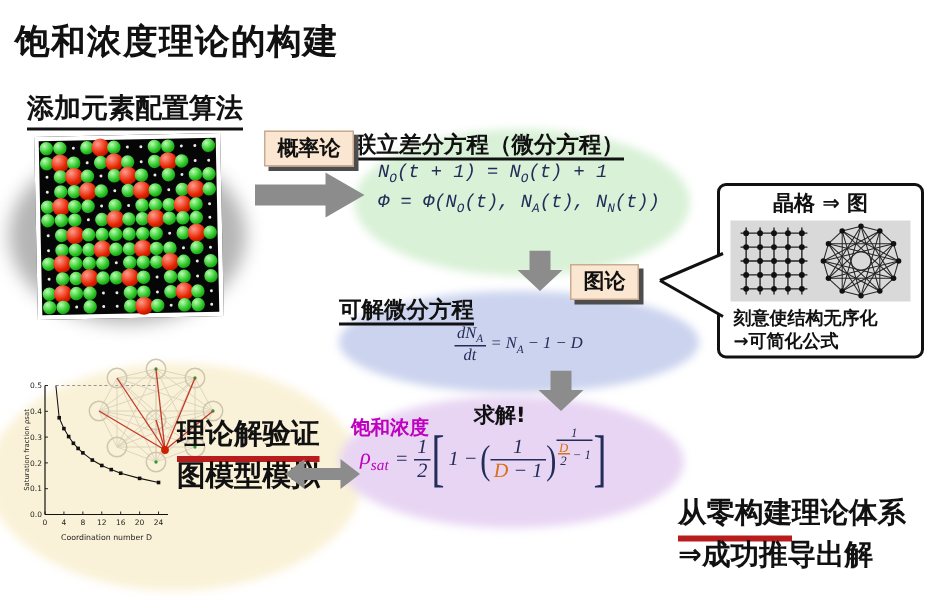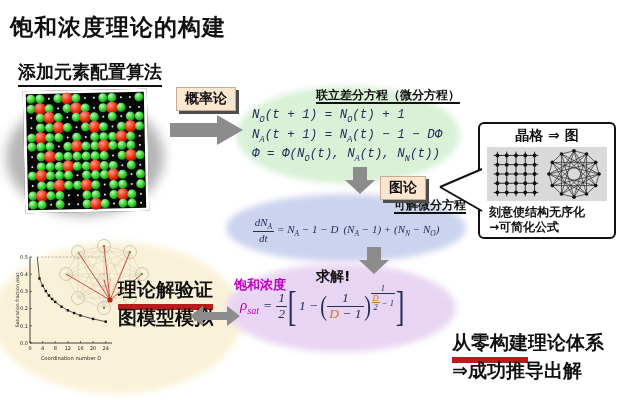--- a/index.html
+++ b/index.html
@@ -8,21 +8,21 @@
   .abs{position:absolute;}
   
   .blob{position:absolute;border-radius:50%;filter:blur(3px);z-index:1;}
   .blob.green{background:var(--ellipse_green,#d9f1d7);}
   .blob.blue{background:var(--ellipse_blue,#cbd3ee);}
   .blob.purple{background:var(--ellipse_purple,#e8d5f3);}
   .blob.cream{background:var(--ellipse_cream,#faf2d8);}
   
   .title{font-size:23px;font-weight:bold;letter-spacing:1px;z-index:3;}
   .subhead{font-size:18px;font-weight:bold;border-bottom:2px solid #111;padding-bottom:1px;z-index:3;}
-  .blockhead{font-size:12px;font-weight:bold;text-align:right;z-index:3;}
+  .blockhead{font-size:15px;font-weight:bold;text-align:left;z-index:3;}
   .blockhead span{border-bottom:2px solid #111;padding-bottom:0px;}
   
   .tag{background:var(--tag_peach,#fbe6d1);border:1px solid #c9ab92;box-shadow:3px 3px 0 #4d4d4d;
        font-size:14px;font-weight:bold;padding:2px 8px;z-index:4;}
   
   .math{font-family:"Liberation Serif","DejaVu Serif",serif;font-style:italic;color:var(--equation_navy,#232d5a);}
   .math sub{font-size:0.68em;}
   .eq-line{white-space:pre;line-height:15px;font-size:12.5px;}
   .frac{display:inline-block;text-align:center;vertical-align:-0.62em;line-height:1.1;}
   .frac .num{display:block;border-bottom:1px solid currentColor;padding:0 2px;}
@@ -48,21 +48,21 @@
   .atom.dot{width:2px;height:2px;background:#eaeaea;}
   .atom.red{width:12px;height:12px;background:radial-gradient(circle at 35% 30%,#ff9c8c,var(--atom_red,#e62200) 55%,#7e0d00);}
   .atom.green{width:9px;height:9px;background:radial-gradient(circle at 35% 30%,#b8ffb2,var(--atom_green,#28c522) 55%,#0a6e08);}
   
   .callout{position:absolute;background:#fff;border:2px solid #111;border-radius:6px;z-index:4;}
   .callout .chead{font-size:14px;font-weight:bold;text-align:center;margin-top:3px;}
   .callout .strip{position:absolute;left:7px;right:7px;top:23px;height:54px;background:#d9d9d9;
                   display:flex;align-items:center;justify-content:space-between;padding:0 2px;box-sizing:border-box;}
   .callout .cnote{position:absolute;left:9px;top:81px;font-size:12px;font-weight:bold;line-height:15px;}
   .bigtext{font-size:19px;font-weight:bold;line-height:28px;z-index:3;}
-  .uline{border-bottom:6px solid #b91c1c;padding-bottom:4px;}
+  .uline{border-bottom:4px solid #b91c1c;padding-bottom:4px;}
   svg.icon{position:absolute;z-index:3;}
   .solve{font-size:14px;font-weight:bold;z-index:3;margin-top:16px;}
   .coord{font-size:12px;font-weight:bold;color:var(--orange,#d96f18);text-align:center;z-index:3;}
   .satlabel{font-size:13px;font-weight:bold;z-index:3;}
 </style>
 </head>
 <body>
 
 <div id="stage">
 
@@ -235,21 +235,20 @@
     </div>
 
   <div class="abs tag" style="left:176px;top:87px;">概率论</div>
   <svg class="icon" style="left:170px;top:112px;" width="74" height="36" viewBox="0 0 74 36">
     <polygon points="0,11 47,11 47,3 73,18 47,33 47,25 0,25" fill="#8c8c8c"></polygon>
   </svg>
 
   <div class="abs blockhead" style="left:236px;top:87px;width:224px;"><span>联立差分方程（微分方程）</span></div>
   <div class="abs math" style="left:252px;top:108px;z-index:3;font-family:Liberation Mono, monospace;">
       <div class="eq-line">N<sub>O</sub>(t + 1) = N<sub>O</sub>(t) + 1</div>
-      <div class="eq-line">N<sub>A</sub>(t + 1) = N<sub>A</sub>(t) − 1 − DΦ</div>
       <div class="eq-line">Φ = Φ(N<sub>O</sub>(t), N<sub>A</sub>(t), N<sub>N</sub>(t))</div>
     </div>
 
   <svg class="icon" style="left:344px;top:167px;" width="32" height="28" viewBox="0 0 32 28">
     <polygon points="9,0 23,0 23,13 31,13 16,27 1,13 9,13" fill="#8c8c8c"></polygon>
   </svg>
   <div class="abs tag" style="left:380px;top:176px;">图论</div>
 
   <div class="callout" style="left:478px;top:122px;width:134px;height:113px;">
     <div class="chead">晶格 ⇒ 图</div>
@@ -354,21 +353,20 @@
   </svg>
 
   <div class="abs blockhead" style="left:226px;top:197px;width:240px;"><span>可解微分方程</span></div>
   <div class="abs oderow math" style="left:228px;top:216px;width:238px;">
     <span class="frac">
         <span class="num">dN<sub>A</sub></span>
         <span class="den">dt</span>
       </span>
     <span class="mid">= N<sub>A</sub> − 1 − D</span>
     <span class="frac">
-        <span class="den">(N<sub>A</sub> − 1) + (N<sub>N</sub> − N<sub>O</sub>)</span>
       </span>
   </div>
 
   <div class="abs solve" style="left:316px;top:252px;">求解!</div>
   <svg class="icon" style="left:358px;top:247px;" width="32" height="28" viewBox="0 0 32 28">
     <polygon points="9,0 23,0 23,13 31,13 16,27 1,13 9,13" fill="#8c8c8c"></polygon>
   </svg>
 
   <div class="abs satlabel magenta" style="left:234px;top:276px;">饱和浓度</div>
   <div class="abs formrow math" style="left:240px;top:288px;">

